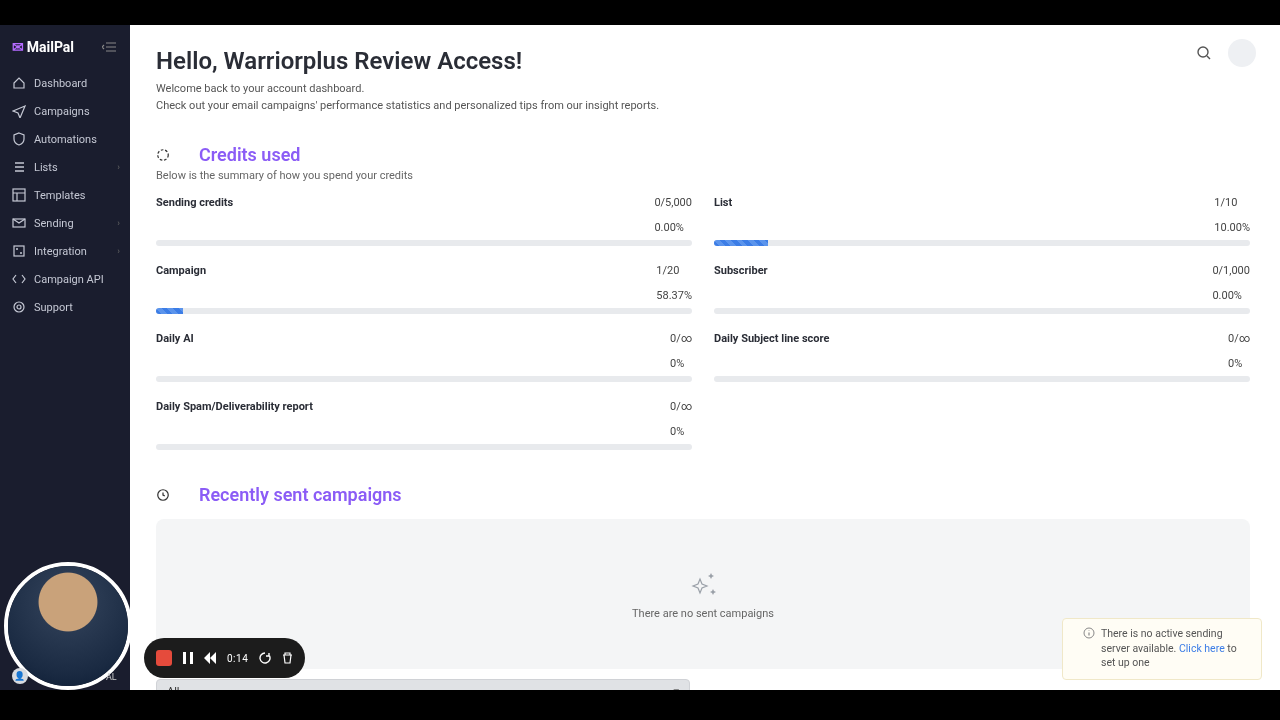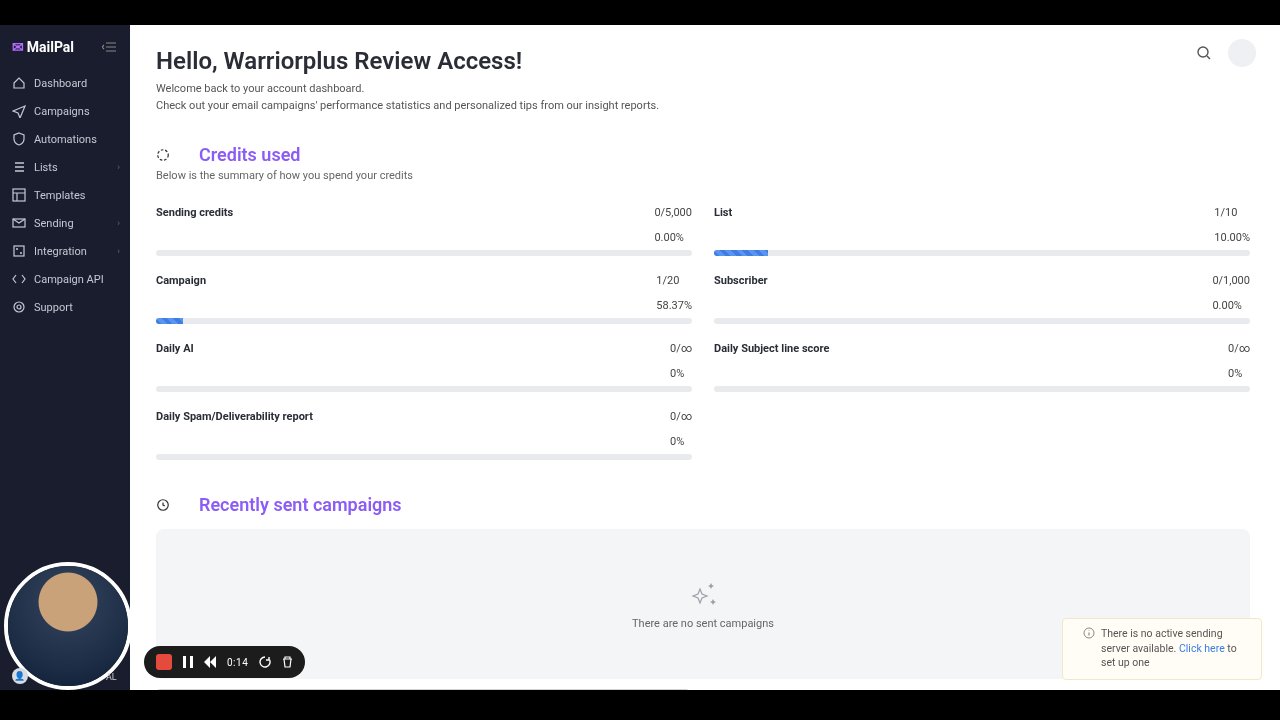--- a/index.html
+++ b/index.html
@@ -14,37 +14,37 @@
 .nav-item .chev { position:absolute; right:10px; font-size:9px; color:#666;}
 .nav-icon { width:14px; height:14px; display:inline-flex; align-items:center; justify-content:center;}
 .main { flex:1; overflow-y:auto; padding: 22px 30px 80px 26px; color:#333; position:relative;}
 .top-icons { position:absolute; top:14px; right:24px; display:flex; gap:10px; align-items:center;}
 .top-icon { width:28px; height:28px; border-radius:50%; display:flex; align-items:center; justify-content:center; color:#555; cursor:pointer;}
 .top-icon.dark { background:#eef0f3;}
 .hello { font-size:24px; font-weight:600; color:#2a2d36; margin-bottom:6px;}
 .sub { font-size:11px; color:#555; line-height:1.5;}
 .section-h { display:flex; align-items:center; gap:10px; margin-top:30px; margin-bottom:4px;}
 .section-h h2 { font-size:18px; font-weight:600; color:#8b5cf6;margin-left:19px;}
-.section-sub { font-size:11px; color:#666; margin-bottom:24px;}
+.section-sub { font-size:11px; color:#666; margin-bottom:14px;}
 .credits-grid { display:grid; grid-template-columns: 1fr 1fr; column-gap:22px; row-gap:18px;}
 .credit-row { }
 .credit-head { display:flex; justify-content:space-between; font-size:11px; margin-bottom:6px; align-items:baseline;}
 .credit-label { font-weight:700; color:#2a2d36;}
 .credit-vals { display:flex; gap:12px; color:#444;flex-direction:column;}
 .bar { height:6px; background:#e8eaed; border-radius:3px; overflow:hidden;}
 .bar-fill { height:100%; background:repeating-linear-gradient(45deg,#3c7de6,#3c7de6 4px,#5b94ec 4px,#5b94ec 8px);}
 .recent-box { background:#f4f5f6; border-radius:8px; height:150px; display:flex; flex-direction:column; align-items:center; justify-content:center; margin-top:14px;}
 .sparkles { color:#9aa0a8; font-size:22px; letter-spacing:4px; margin-bottom:8px; display:flex; align-items:center; gap:2px;}
 .empty-text { font-size:11px; color:#666;}
 .select-row { margin-top:10px; width:534px;}
 .select { background:#e0e2e5; border:1px solid #d0d2d6; border-radius:4px; padding:5px 10px; font-size:11px; color:#333; display:flex; justify-content:space-between; align-items:center; cursor:pointer;text-align:right;}
 .activity-h { margin-top:26px;}
 .avatar { position:absolute; left:4px; bottom:30px; width:128px; height:128px; border-radius:50%; background:#888; border:4px solid #fff; overflow:hidden; z-index:50;}
 .avatar-inner { width:100%; height:100%; background: radial-gradient(circle at 50% 30%, #c9a27a 0%, #c9a27a 28%, #2a3a52 29%, #1a2a42 70%, #0a1a32 100%);}
-.rec-bar { position:absolute; left:144px; bottom:42px; background:#1c1c1c; border-radius:20px; height:32px; display:flex; align-items:center; padding:0 12px; gap:11px; z-index:50;}
+.rec-bar { position:absolute; left:144px; bottom:42px; background:#1c1c1c; border-radius:20px; height:40px; display:flex; align-items:center; padding:0 12px; gap:11px; z-index:50;}
 .rec-dot { width:16px; height:16px; background:#e54b3c; border-radius:3px;}
 .rec-ctrl { color:#fff; font-size:12px; cursor:pointer;}
 .rec-time { color:#fff; font-size:10px; letter-spacing:0.5px;}
 .toast { position:absolute; right:18px; bottom:40px; background:#fffdf5; border:1px solid #f0e8c8; border-radius:4px; padding:8px 20px; font-size:10.5px; color:#555; max-width:200px; display:flex; gap:6px; z-index:50; line-height:1.4;}
 .toast a { color:#3c7de6; text-decoration:none;}
 .mini-badge { position:absolute; left:12px; bottom:36px; width:16px; height:16px; border-radius:50%; background:#d8dbe0; z-index:51; display:flex; align-items:center; justify-content:center; font-size:9px; color:#666;}
 .mini-label { position:absolute; left:106px; bottom:38px; font-size:9px; color:#ccc; z-index:51;}
 svg { display:block; }
 </style>
 </head>

